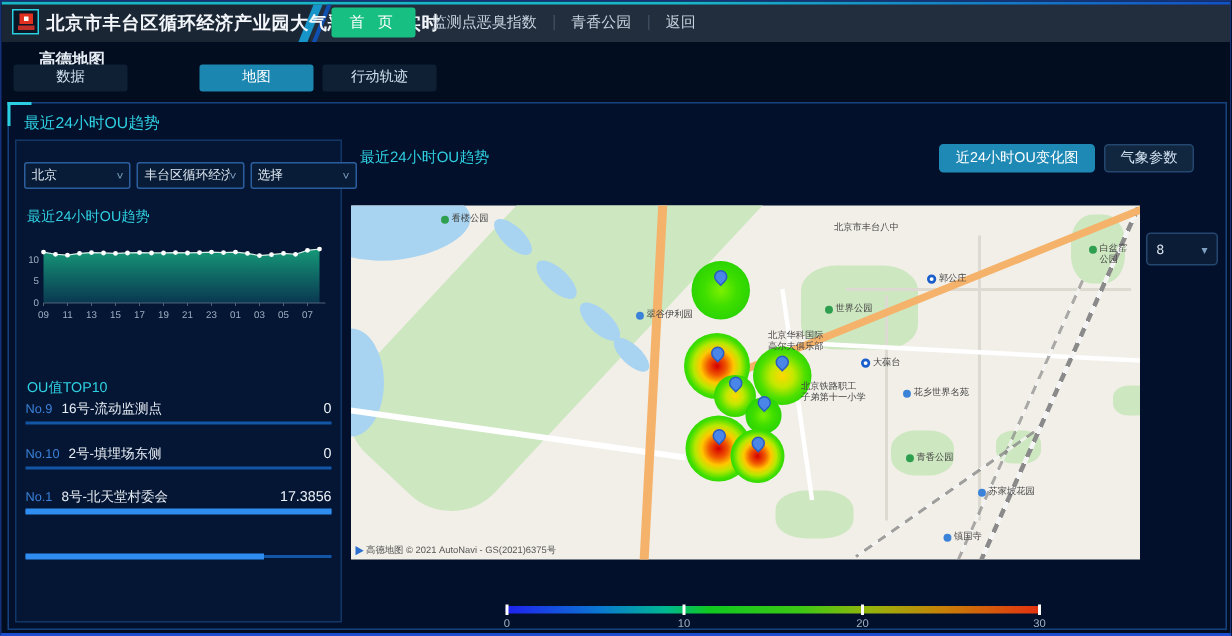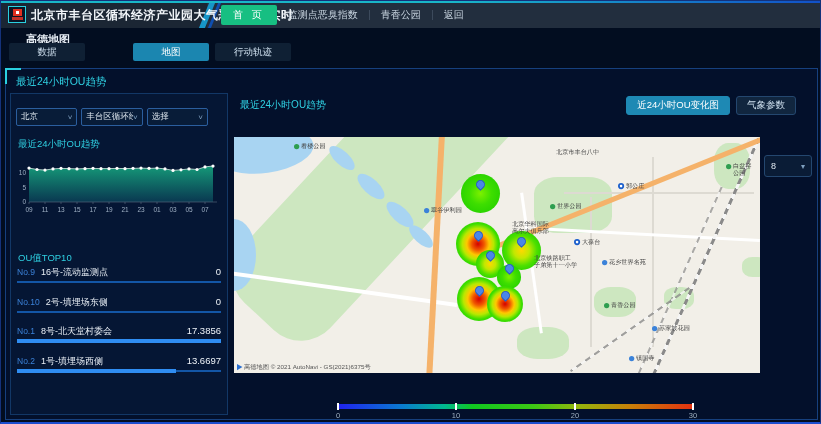--- a/index.html
+++ b/index.html
@@ -35,21 +35,21 @@
   .tab.active{background:#1b86b0;color:#fff;margin-left:42px;}
   
   .panel{position:absolute;left:4px;top:67px;width:813px;height:352px;border:1px solid #16407e;
          background:#03102b;}
   .corner-h{position:absolute;left:-1px;top:-1px;width:16px;height:2px;background:#2ad0e0;}
   .corner-v{position:absolute;left:-1px;top:-1px;width:2px;height:16px;background:#2ad0e0;}
   .panel-title{position:absolute;left:10px;top:6px;font-size:10.5px;color:#2fd0e2;}
   
   .left-col{position:absolute;left:4px;top:24px;width:218px;height:322px;background:#051634;
             border:1px solid #123766;}
-  .filters{position:absolute;left:5px;top:14px;width:192px;display:flex;gap:4px;}
+  .filters{position:absolute;left:5px;top:14px;width:222px;display:flex;gap:4px;}
   .dd{flex:1;height:18px;border:1px solid #2b5e9e;background:#081c38;border-radius:2px;
       display:flex;align-items:center;padding:0 4px;cursor:pointer;overflow:hidden;}
   .dd span.v{flex:1;font-size:8.5px;color:#dfe8f0;white-space:nowrap;overflow:hidden;}
   .dd span.c{font-size:8px;color:#7fa0c0;}
   .sub-title{position:absolute;left:7px;top:44px;font-size:9.5px;color:#2fd0e2;}
   #trend-chart{position:absolute;left:2px;top:56px;width:212px;height:70px;}
   .list-title{position:absolute;left:7px;top:158px;font-size:9.5px;color:#2fd0e2;}
   #top-list-rows{position:absolute;left:6px;top:172px;width:204px;}
   .top-row{position:relative;height:29.5px;cursor:pointer;}
   .top-row .l1{display:flex;align-items:baseline;gap:6px;}
@@ -244,25 +244,20 @@
             <div class="l1">
               <span class="rank">No.1</span>
               <span class="nm">8号-北天堂村委会</span>
               <span class="val">17.3856</span>
             </div>
             <div class="track">
               <div class="fill" style="width:100%"></div>
             </div>
           </div>
           <div class="top-row">
-            <div class="l1">
-              <span class="rank">No.2</span>
-              <span class="nm">1号-填埋场西侧</span>
-              <span class="val">13.6697</span>
-            </div>
             <div class="track">
               <div class="fill" style="width:78%"></div>
             </div>
           </div>
         </div>
     </div>
 
     <div class="right-col">
       <div class="map-head">
         <span class="map-title">最近24小时OU趋势</span>

